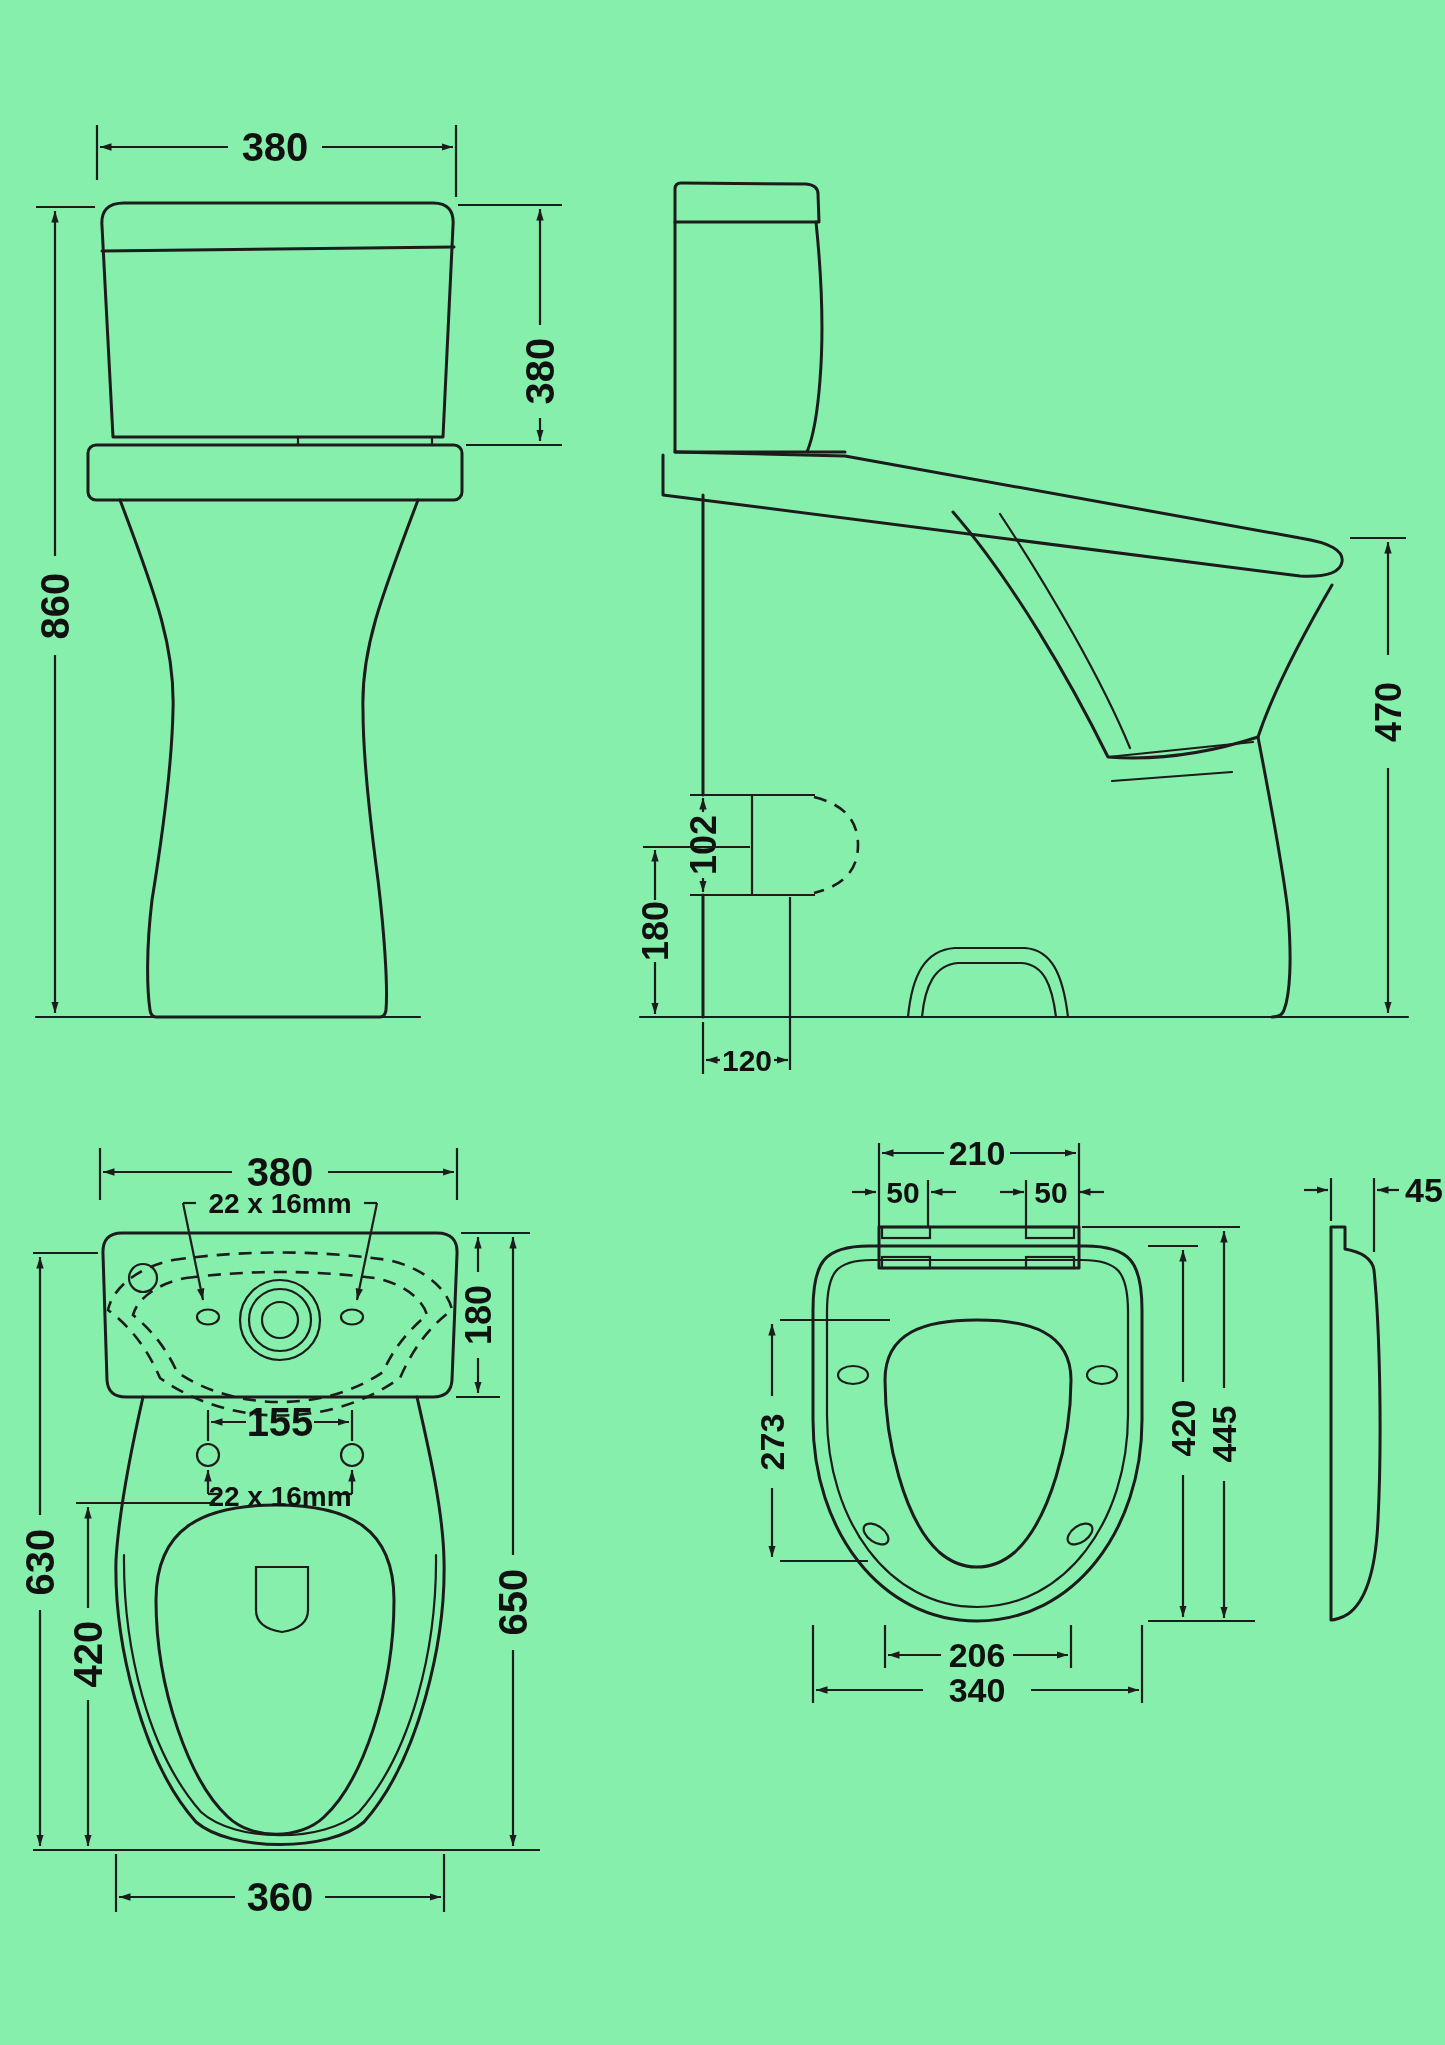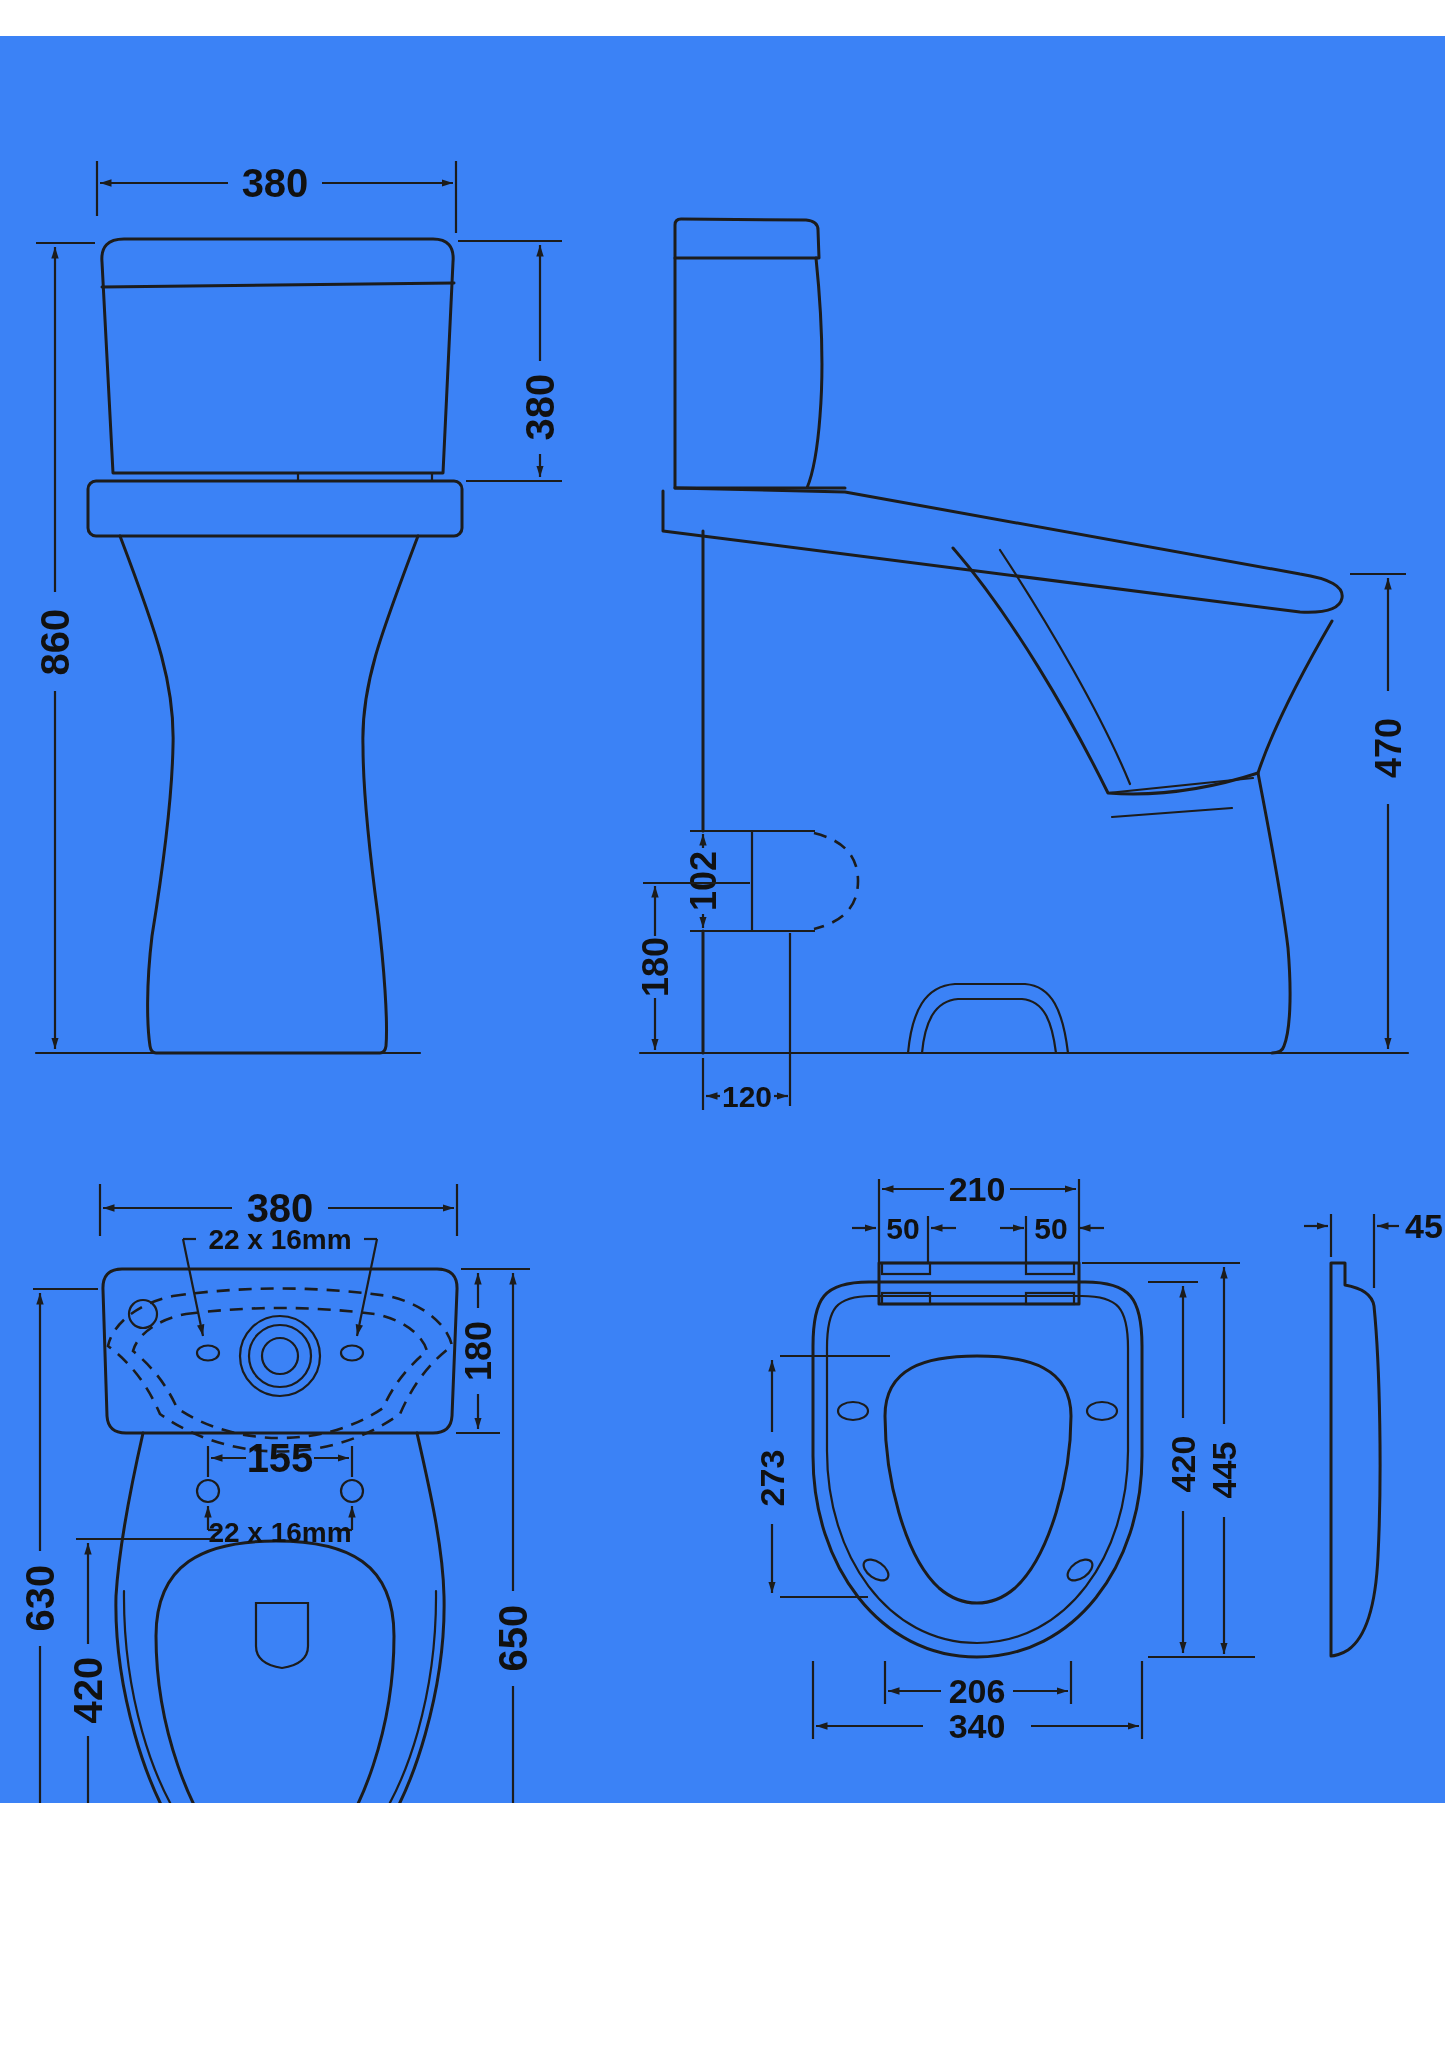--- a/index.html
+++ b/index.html
@@ -1,16 +1,16 @@
 <!DOCTYPE html>
 <html><head>
 <meta charset="utf-8">
 <style>
   html,body{margin:0;padding:0;background:#fff;}
-  .stage{position:relative;width:1445px;height:1767px;background:#3b82f6;overflow:hidden;margin-top:36px;}
+  .stage{position:relative;width:1445px;height:2045px;background:#86efac;overflow:hidden;}
   svg{display:block;}
   svg .ol{fill:none;stroke:#1c1c1c;stroke-width:3;stroke-linecap:round;stroke-linejoin:round;}
   svg .thin{fill:none;stroke:#1c1c1c;stroke-width:2.2;stroke-linecap:round;}
   svg .dim{fill:none;stroke:#1c1c1c;stroke-width:2.2;stroke-linecap:butt;}
   svg .dash{fill:none;stroke:#1c1c1c;stroke-width:2.6;stroke-dasharray:13 9;stroke-linecap:butt;}
   svg text{font-family:"Liberation Sans","DejaVu Sans",sans-serif;font-weight:bold;fill:#111;
            text-anchor:middle;dominant-baseline:central;}
   .t40{font-size:40px;} .t36{font-size:36px;} .t34{font-size:34px;}
   .t30{font-size:30px;} .t28{font-size:28px;}
 </style>

